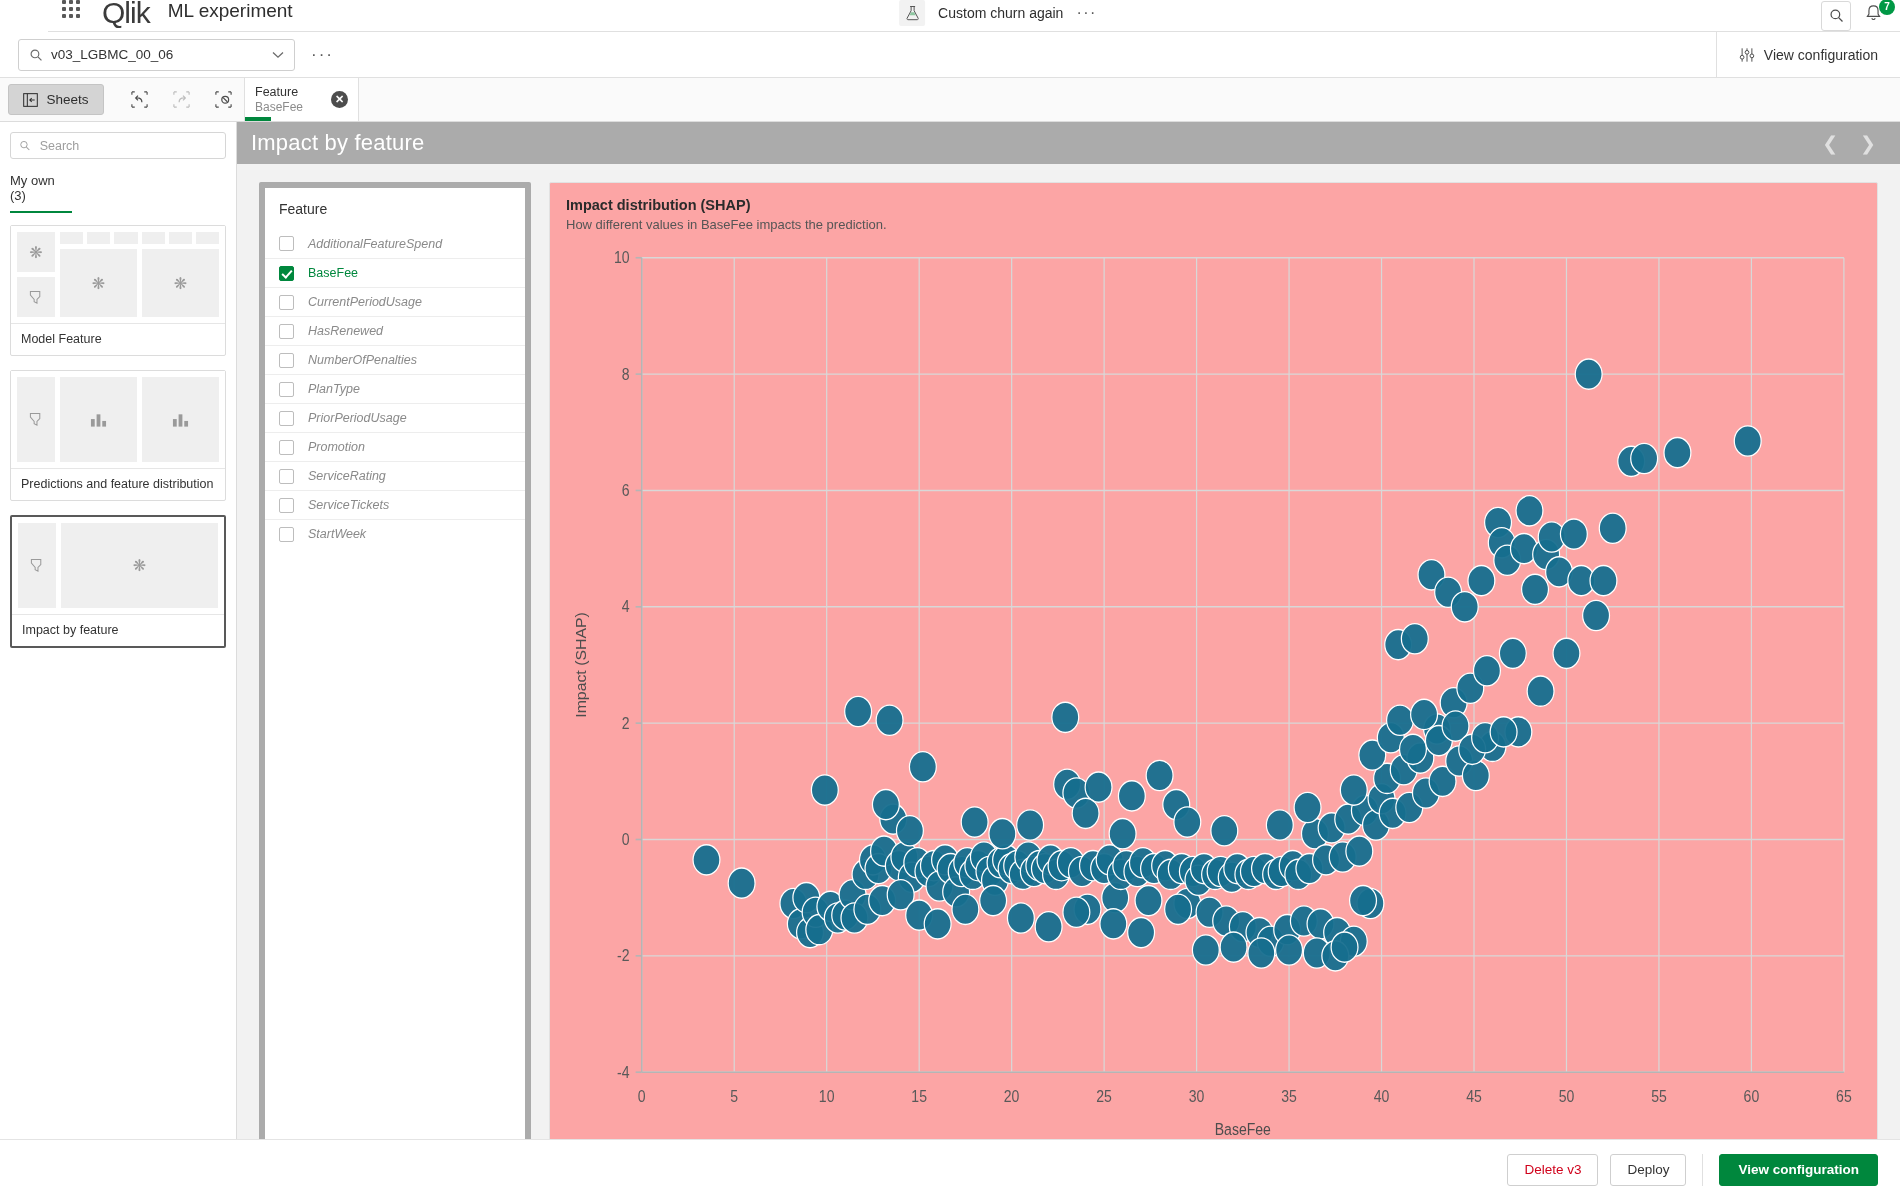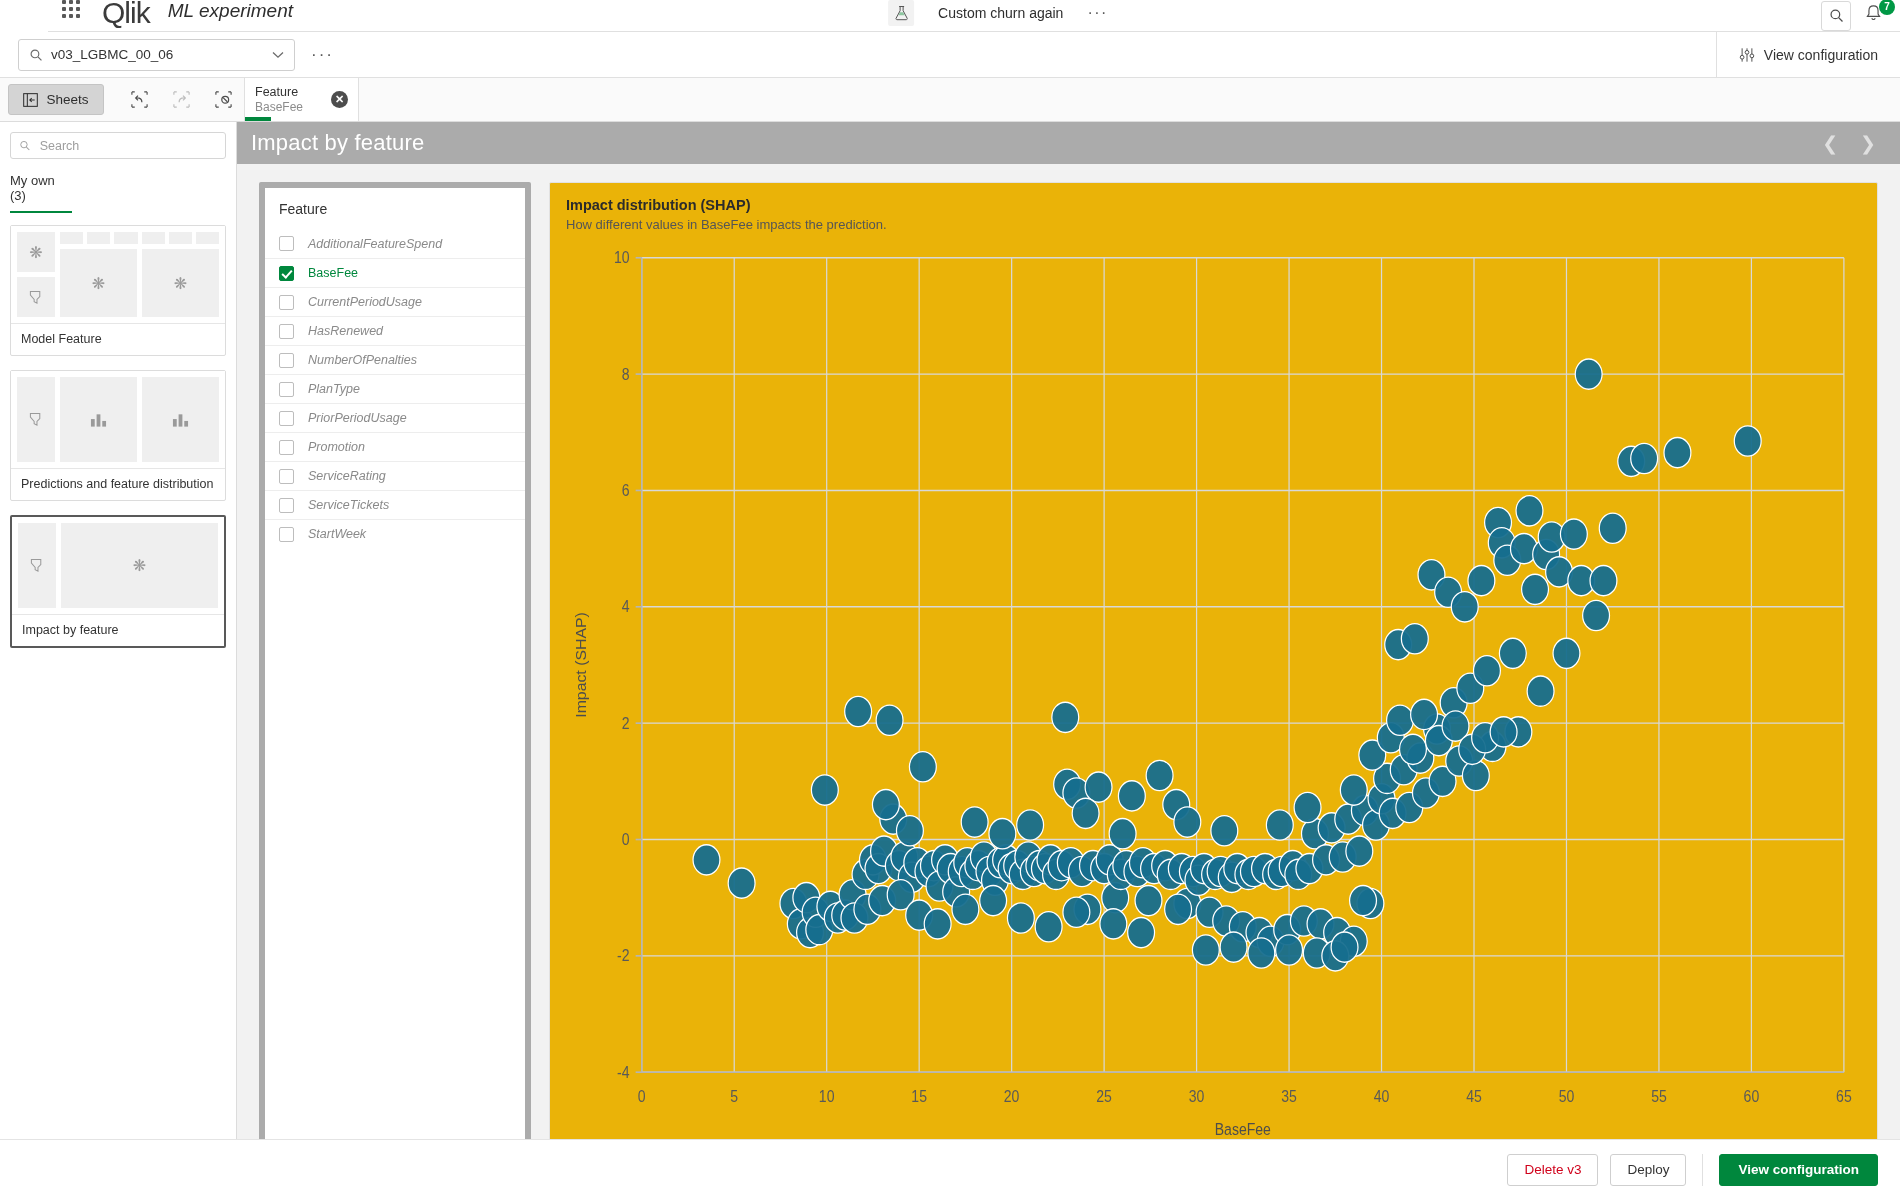--- a/index.html
+++ b/index.html
@@ -24,24 +24,24 @@
     width: 46px; display: flex; align-items: center; justify-content: center;
     cursor: pointer;
   }
   .waffle-grid { display: grid; grid-template-columns: repeat(3,4px); gap: 3px; }
   .waffle-grid i { width: 4px; height: 4px; background: #595959; display:block; border-radius:1px;}
   .qlik-logo {
     font-size: 30px; letter-spacing: -1px; color: #3b3b3b;
     font-family: "Liberation Sans", sans-serif; font-weight: 400;
     margin-left: 8px; line-height: 1; position: relative; top: -2px;
   }
-  .app-title { font-size: 19px; color: #2e2e2e; margin-left: 18px; font-weight: 400; font-style: italic;}
+  .app-title { font-size: 19px; color: #2e2e2e; margin-left: 18px; font-weight: 400;}
   .center-exp {
     position: absolute; left: 50%; transform: translateX(-50%);
-    display: flex; align-items: center; gap: 24px;
+    display: flex; align-items: center; gap: 13px;
   }
   .flask-box { width: 26px; height: 26px; background:#f2f2f2; display:flex;align-items:center;justify-content:center;border-radius:2px;}
   .exp-name { font-size: 14px; color: #2e2e2e; }
   .dots { color: #595959; font-size: 16px; letter-spacing: 1.5px; cursor: pointer;}
   .topright { margin-left: auto; display: flex; align-items: center; gap: 13px; padding-right: 16px;}
   .search-btn {
     width: 30px; height: 30px; border: 1px solid #d9d9d9; border-radius: 3px;
     display: flex; align-items: center; justify-content: center; background:#fff; cursor:pointer;
   }
   .bell-wrap { position: relative; cursor: pointer; width: 24px; height: 26px;}
@@ -168,21 +168,21 @@
   }
   .cb.checked { background:#00873d; border-color:#00873d; position:relative;}
   .cb.checked:after{
     content:""; position:absolute; left:4px; top:1px; width:4px;height:8px;
     border:solid #fff; border-width:0 2px 2px 0; transform:rotate(42deg);
   }
   .flabel { font-size:12.5px; font-style: italic; color:#8a8a8a; }
   .frow.selected .flabel { color:#00873d; font-style: normal; }
 
   .chartpanel {
-    flex:1; background:#eab308; border:1px solid #e2e2e2; border-radius:2px;
+    flex:1; background:#fca5a5; border:1px solid #e2e2e2; border-radius:2px;
     padding: 14px 16px 8px 16px; display:flex;flex-direction:column; min-width:0;
   }
   .charttitle { font-size:14.5px; font-weight:700; color:#2b2b2b;}
   .chartsub { font-size:13px; color:#555; margin-top:4px;}
   .plotwrap { flex:1; position:relative; margin-top: 12px; min-height: 0;}
   .plotwrap svg { width:100%; height:100%; display:block; }
 
   
   .footer {
     position:absolute; bottom:0; left:0; right:0; height: 60px;

